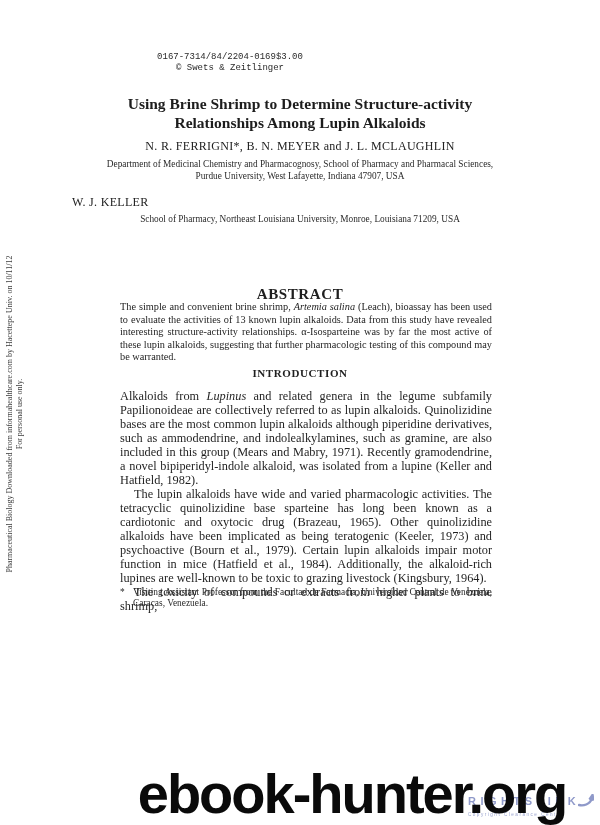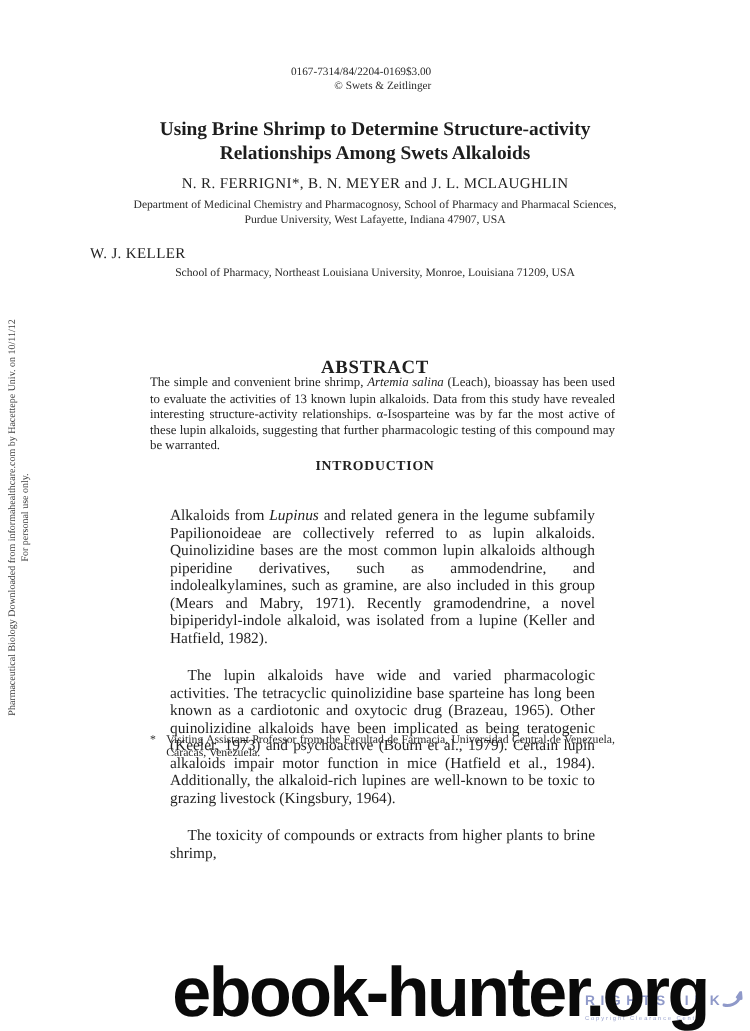--- a/index.html
+++ b/index.html
@@ -17,21 +17,21 @@
   
   .hdr {
     position: absolute;
     top: 52px; left: 115px; width: 380px;
     display: grid;
     grid-template-columns: 1fr 150px;
     font-size: 9px;
     line-height: 11px;
     color: #2a2a2a;
   }
-  .hdr .issn-block { text-align: right; }
+  .hdr .issn-block { text-align: center; font-family: Liberation Mono, monospace; }
 
   
   .title {
     position: absolute;
     top: 94px; left: 60px; width: 480px;
     text-align: center;
     font-weight: bold;
     font-size: 15.5px;
     line-height: 19px;
     color: #1d1d1d;
@@ -84,21 +84,21 @@
 
   
   .body {
     position: absolute;
     top: 389px; left: 120px; width: 372px;
     font-size: 12.3px;
     line-height: 14px;
     text-align: justify;
     color: #1f1f1f;
   }
-  .body p { margin: 16px; text-indent: 14px; }
+  .body p { margin: 0; text-indent: 14px; }
   .body p.first { text-indent: 0; }
 
   
   .footnote {
     position: absolute;
     top: 587px; left: 120px; width: 372px;
     display: flex;
     font-size: 9.4px;
     line-height: 11.4px;
     color: #2a2a2a;
@@ -164,21 +164,21 @@
 
   <div class="hdr">
     <div class="issn-block">
       <div>0167-7314/84/2204-0169$3.00</div>
       <div>© Swets &amp; Zeitlinger</div>
     </div>
   </div>
 
   <div class="title">
     <div>Using Brine Shrimp to Determine Structure-activity</div>
-    <div>Relationships Among Swets Alkaloids</div>
+    <div>Relationships Among Lupin Alkaloids</div>
   </div>
 
   <div class="authors">N. R. FERRIGNI*, B. N. MEYER and J. L. MCLAUGHLIN</div>
   <div class="affil affil1">Department of Medicinal Chemistry and Pharmacognosy, School of Pharmacy and Pharmacal Sciences, Purdue University, West Lafayette, Indiana 47907, USA</div>
   <div class="author2">W. J. KELLER</div>
   <div class="affil affil2">School of Pharmacy, Northeast Louisiana University, Monroe, Louisiana 71209, USA</div>
 
   <div class="sec-head abstract-head">ABSTRACT</div>
   <div class="abstract-body"><span>The simple and convenient brine shrimp, </span><span style="font-style: italic;">Artemia salina</span><span> (Leach), bioassay has been used to evaluate the activities of 13 known lupin alkaloids. Data from this study have revealed interesting structure-activity relationships. α-Isosparteine was by far the most active of these lupin alkaloids, suggesting that further pharmacologic testing of this compound may be warranted.</span></div>
 

